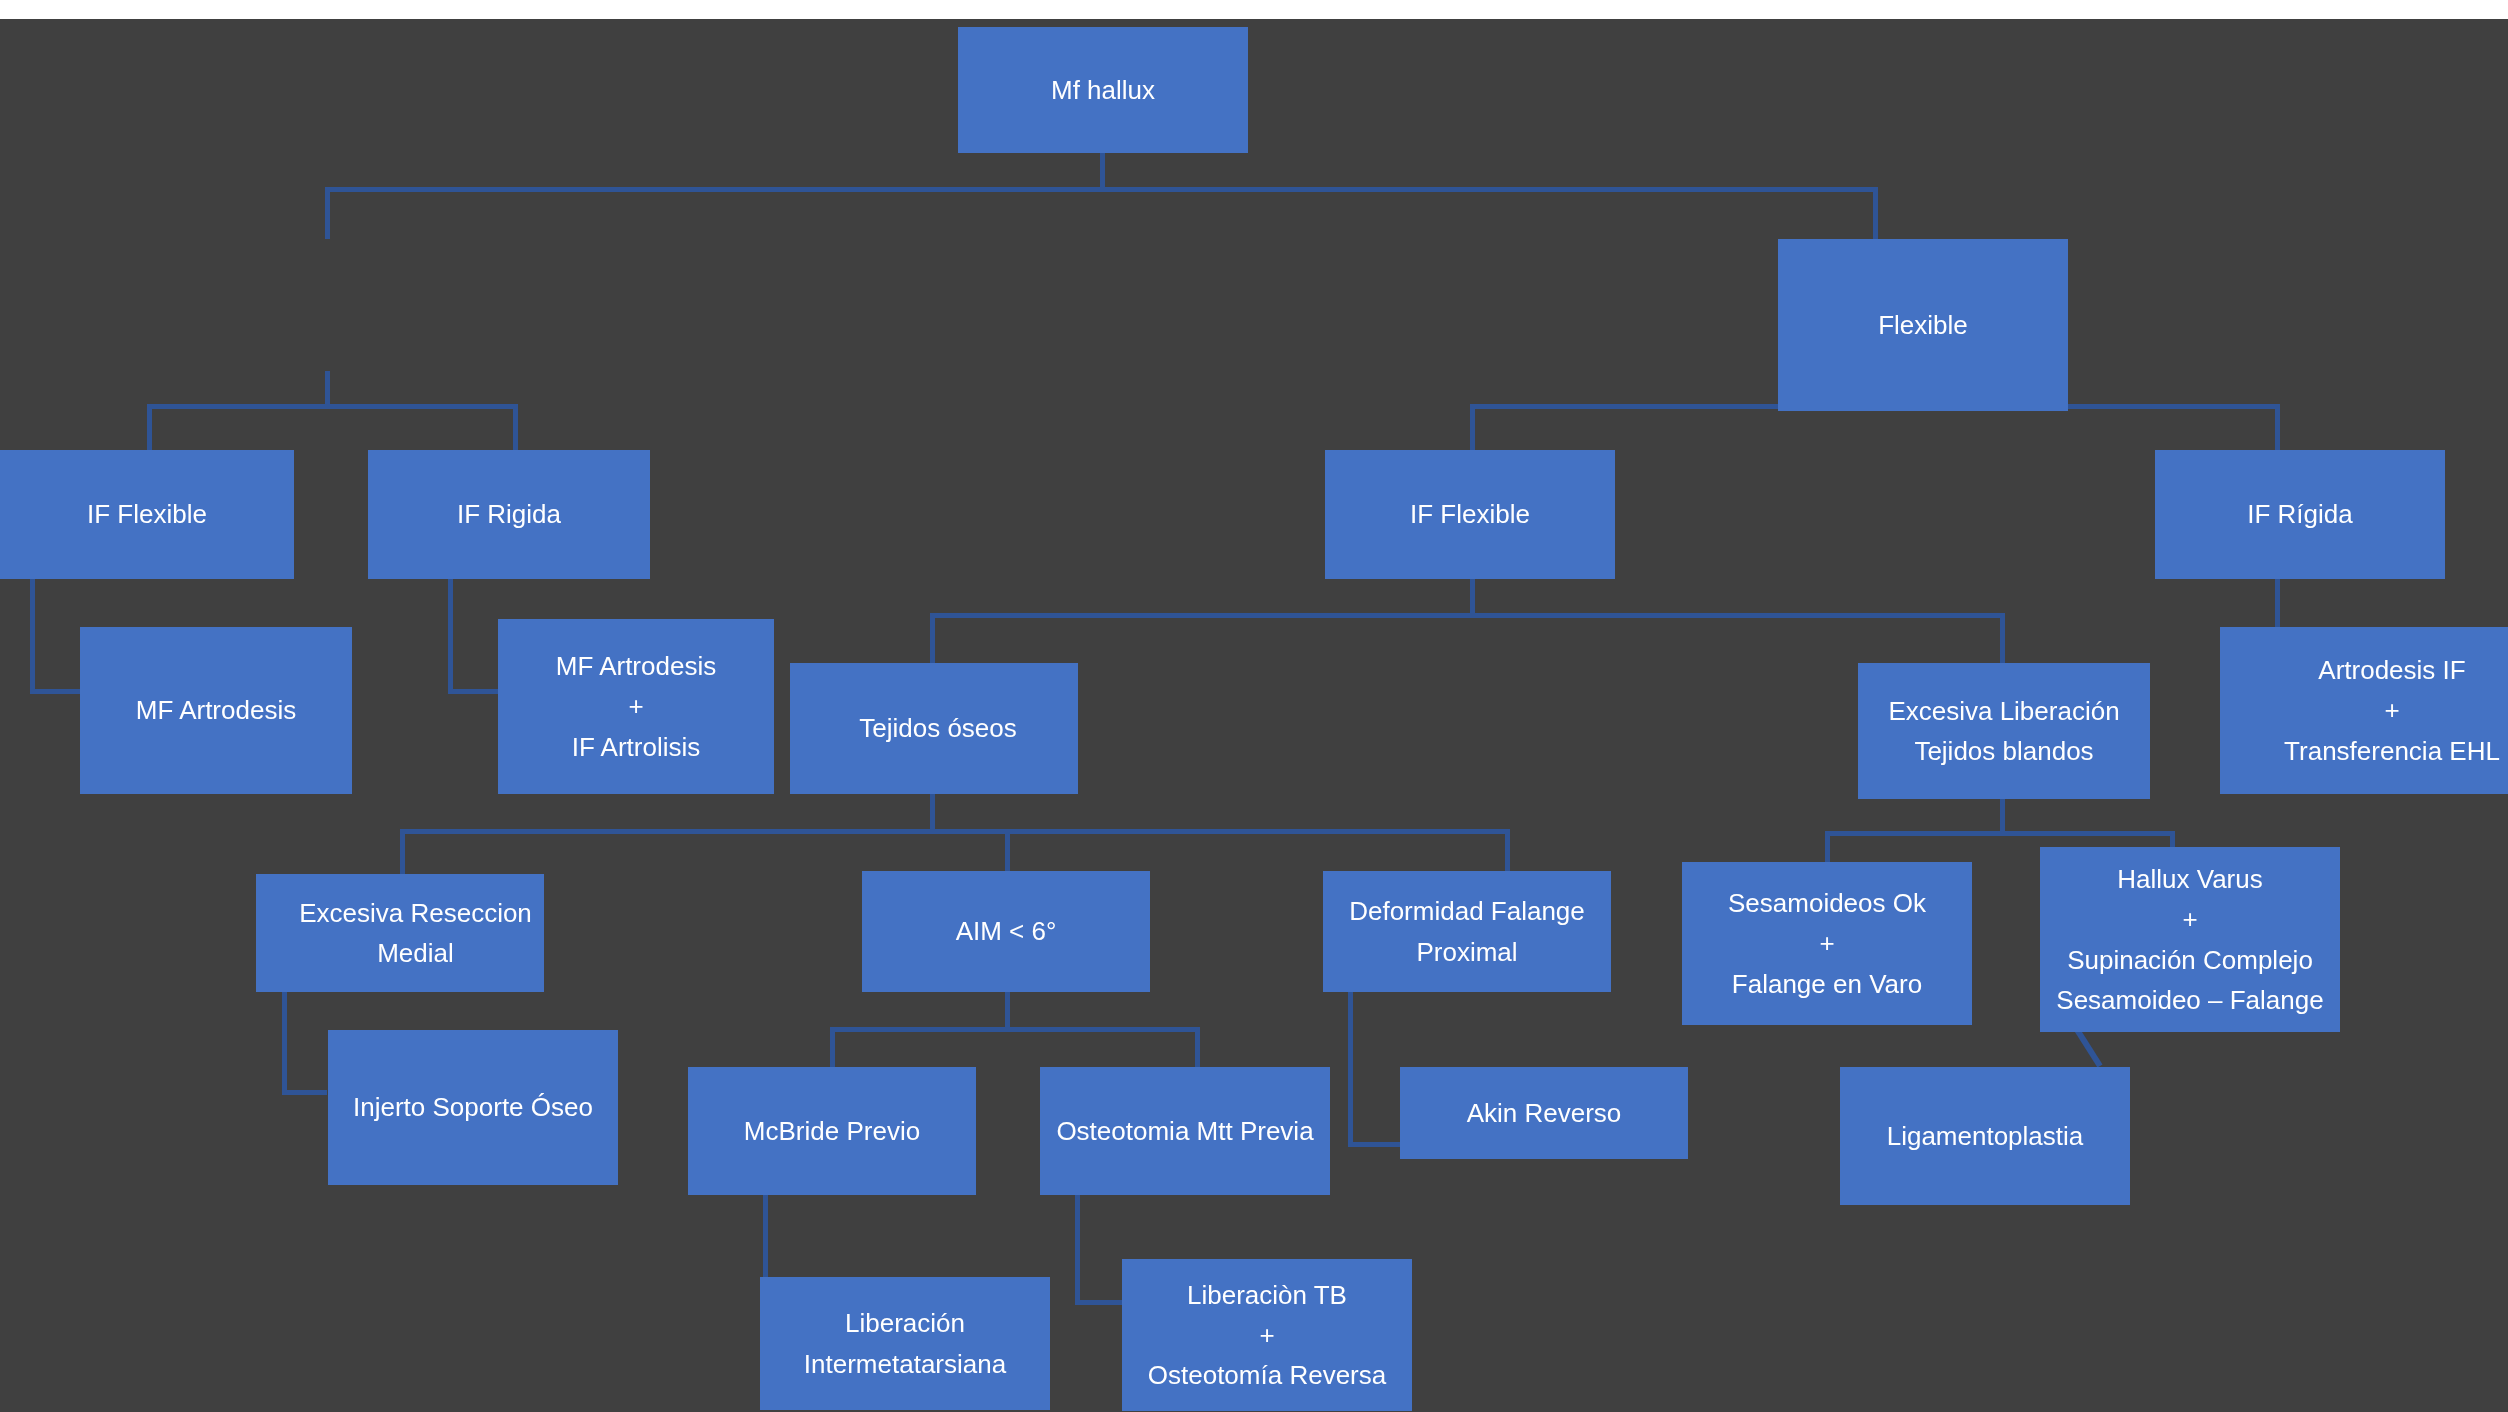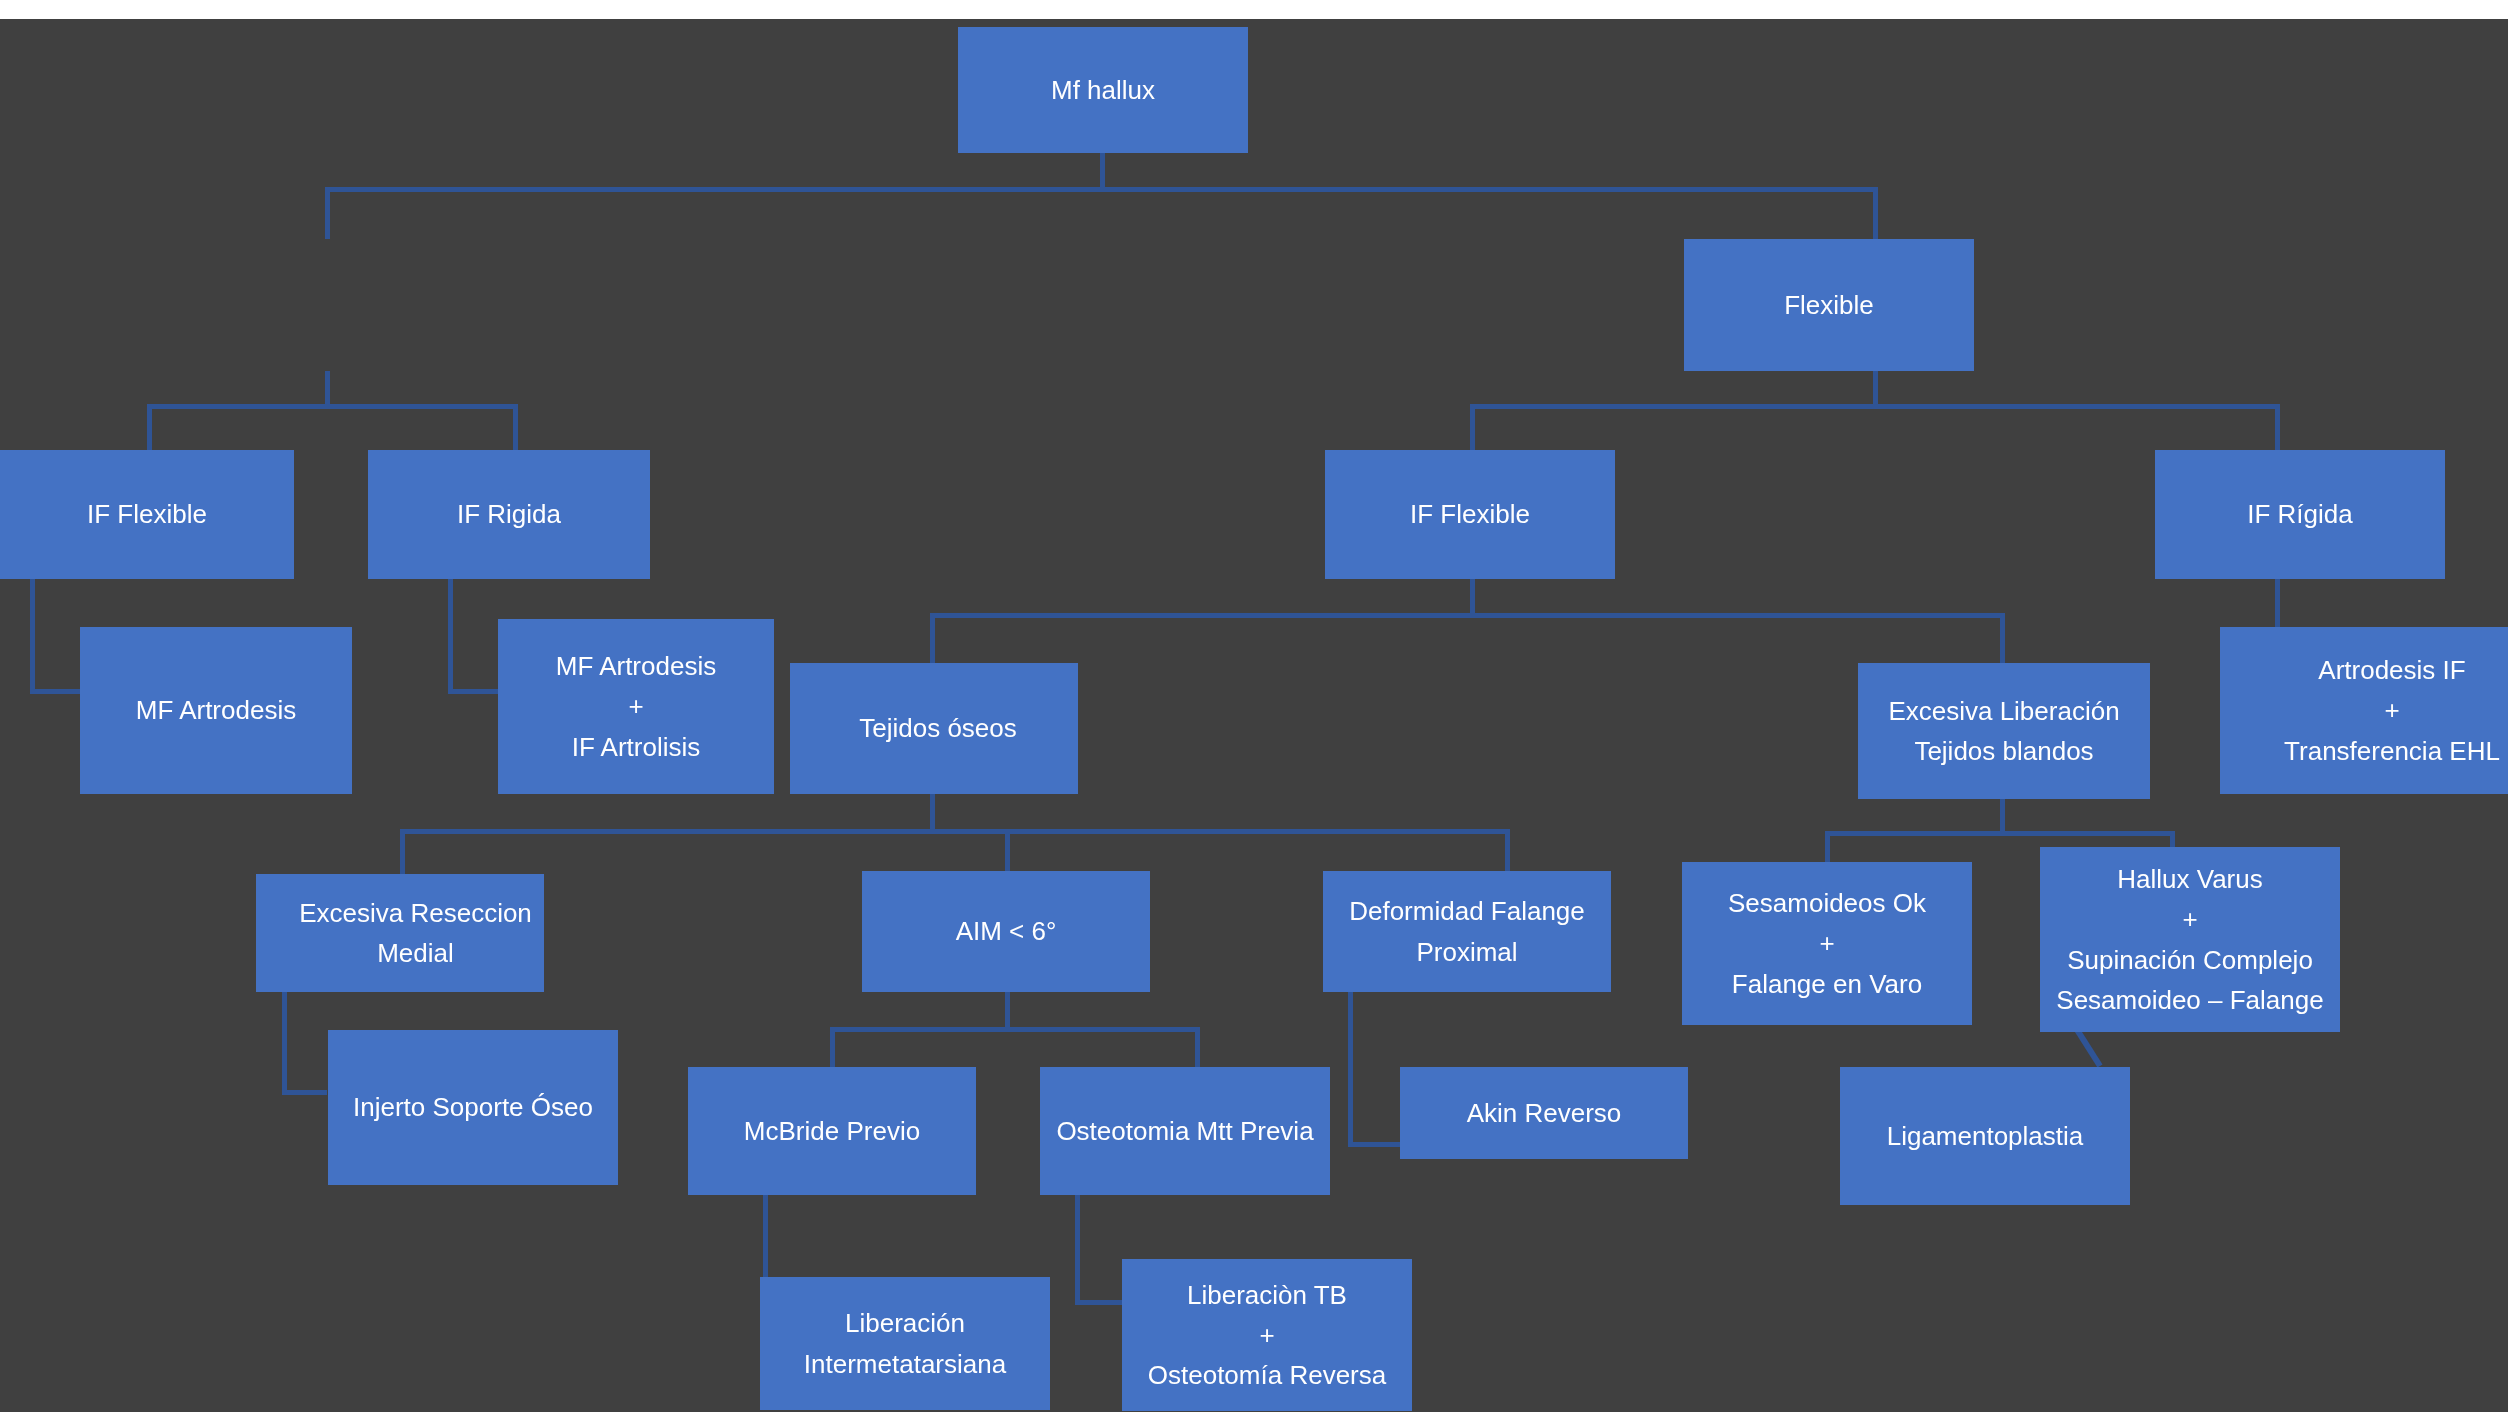--- a/index.html
+++ b/index.html
@@ -112,21 +112,21 @@
 
   <div class="conn" style="left:763px; top:1176px; width:5px; height:110px;"></div>
   <div class="conn" style="left:763px; top:1281px; width:50px; height:5px;"></div>
 
   <div class="conn" style="left:1075px; top:1176px; width:5px; height:110px;"></div>
   <div class="conn" style="left:1075px; top:1281px; width:50px; height:5px;"></div>
 
   <div class="node" style="left:958px; top:8px; width:290px; height:126px;">Mf hallux</div>
 
 
-  <div class="node" style="left:1684px; top:220px; width:290px; height:132px;">Flexible</div>
+  <div class="node" style="left:1778px; top:220px; width:290px; height:172px;">Flexible</div>
 
   <div class="node" style="left:0px; top:431px; width:294px; height:129px;">IF Flexible</div>
 
   <div class="node" style="left:368px; top:431px; width:282px; height:129px;">IF Rigida</div>
 
   <div class="node" style="left:1325px; top:431px; width:290px; height:129px;">IF Flexible</div>
 
   <div class="node" style="left:2155px; top:431px; width:290px; height:129px;">IF Rígida</div>
 
   <div class="node" style="left:80px; top:608px; width:272px; height:167px;">MF Artrodesis</div>

